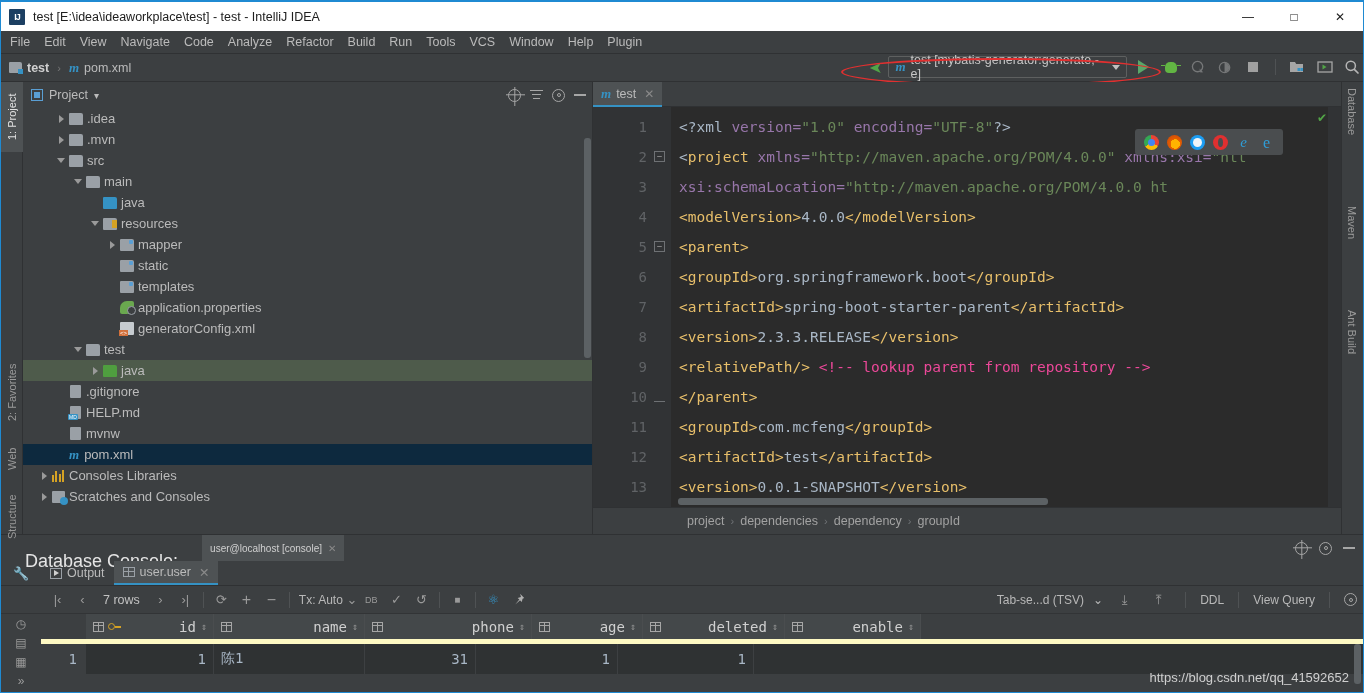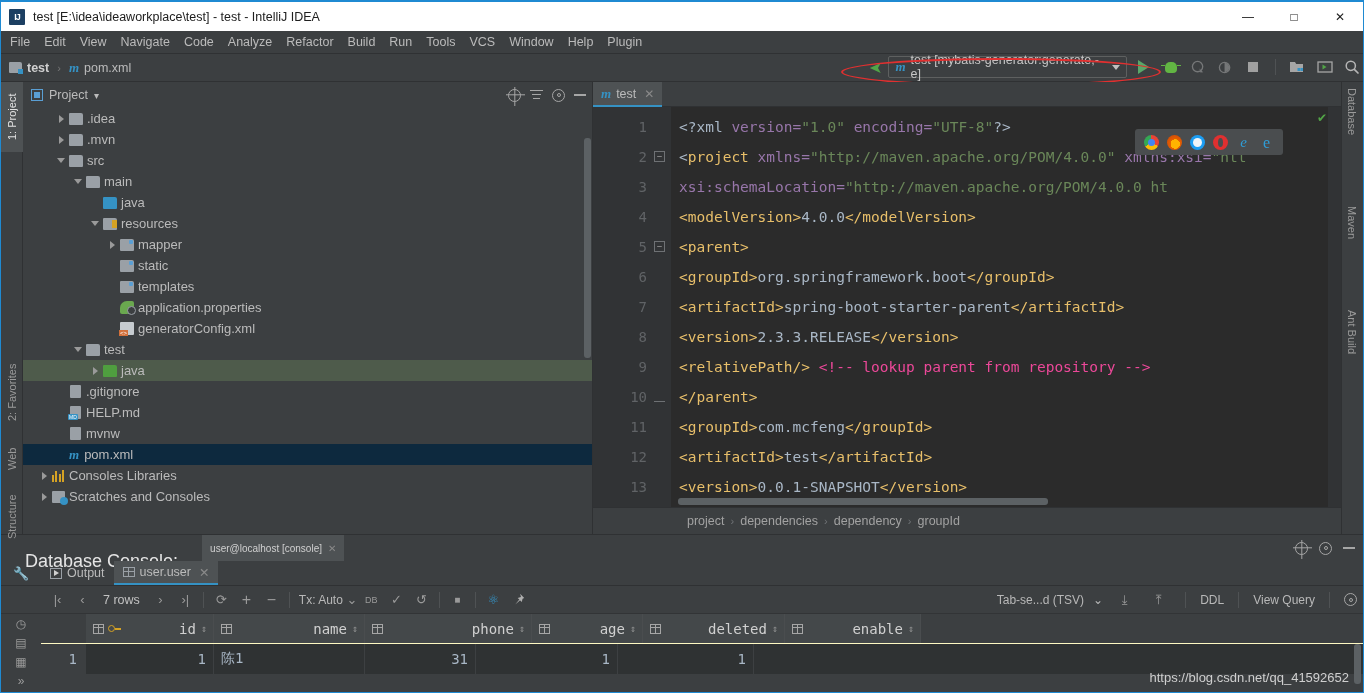--- a/index.html
+++ b/index.html
@@ -153,21 +153,21 @@
   .db-toolbar { height:28px; display:flex; align-items:center; padding-left:44px; gap:0px; color:#b0b0b0; font-size:12.5px; position:relative; border-bottom:1px solid #323436; }
   .tb-ico { width:25px; height:22px; display:flex; align-items:center; justify-content:center; color:#9a9a9a; font-size:13px; }
   .rows-count { padding:0 8px; color:#c2c2c2; font-size:12.5px; }
   .db-toolbar-right { position:absolute; right:6px; display:flex; align-items:center; gap:9px; }
   .tb-txt { color:#b8b8b8; font-size:12px; }
 
   .db-grid { flex:1; display:flex; position:relative; overflow:hidden; }
   .grid-gutter { width:40px; background:#3c3f41; display:flex; flex-direction:column; align-items:center; }
   .gg-ico { height:26px; display:flex; align-items:center; justify-content:center; color:#9a9a9a; font-size:12px; }
   .grid-table { flex:1; background:#3c3f41; }
-  .grid-hdr { display:flex; height:30px; background:#3c3f41; border-bottom:1px solid #fef9c3;text-align:center; }
+  .grid-hdr { display:flex; height:30px; background:#3c3f41; border-bottom:5px solid #fef9c3;text-align:center; }
   .gcell-h { display:flex; align-items:center; justify-content:flex-end; gap:5px; padding:0 7px; border-right:1px solid #4a4d4f; color:#d0d0d0; font-family:"DejaVu Sans Mono", monospace; font-size:14px; background:#44484a; }
   .gcell-h .sorter { color:#9a9a9a; font-size:10px; letter-spacing:-1px; }
   .hd-ico { width:11px; height:10px; border:1.2px solid #a6a6a6; position:relative; flex:0 0 11px; }
   .hd-ico:before{content:'';position:absolute;left:0;right:0;top:2.5px;height:1.1px;background:#a6a6a6;}
   .hd-ico:after{content:'';position:absolute;top:0;bottom:0;left:3.5px;width:1.1px;background:#a6a6a6;}
   .key-ico { width:7px;height:7px;border:1.5px solid #d5a224;border-radius:50%;position:relative;flex:0 0 7px;margin-left:2px;}
   .key-ico:after{content:'';position:absolute;left:6px;top:2px;width:6px;height:1.5px;background:#d5a224;}
   .grid-row { display:flex; height:30px; background:#2f3233; }
   .gcell { display:flex; align-items:center; justify-content:flex-end; padding:0 7px; border-right:1px solid #3d4042; color:#a9b7c6; font-family:"DejaVu Sans Mono", monospace; font-size:14px; }
   .gcell.leftalign { justify-content:flex-start; }

